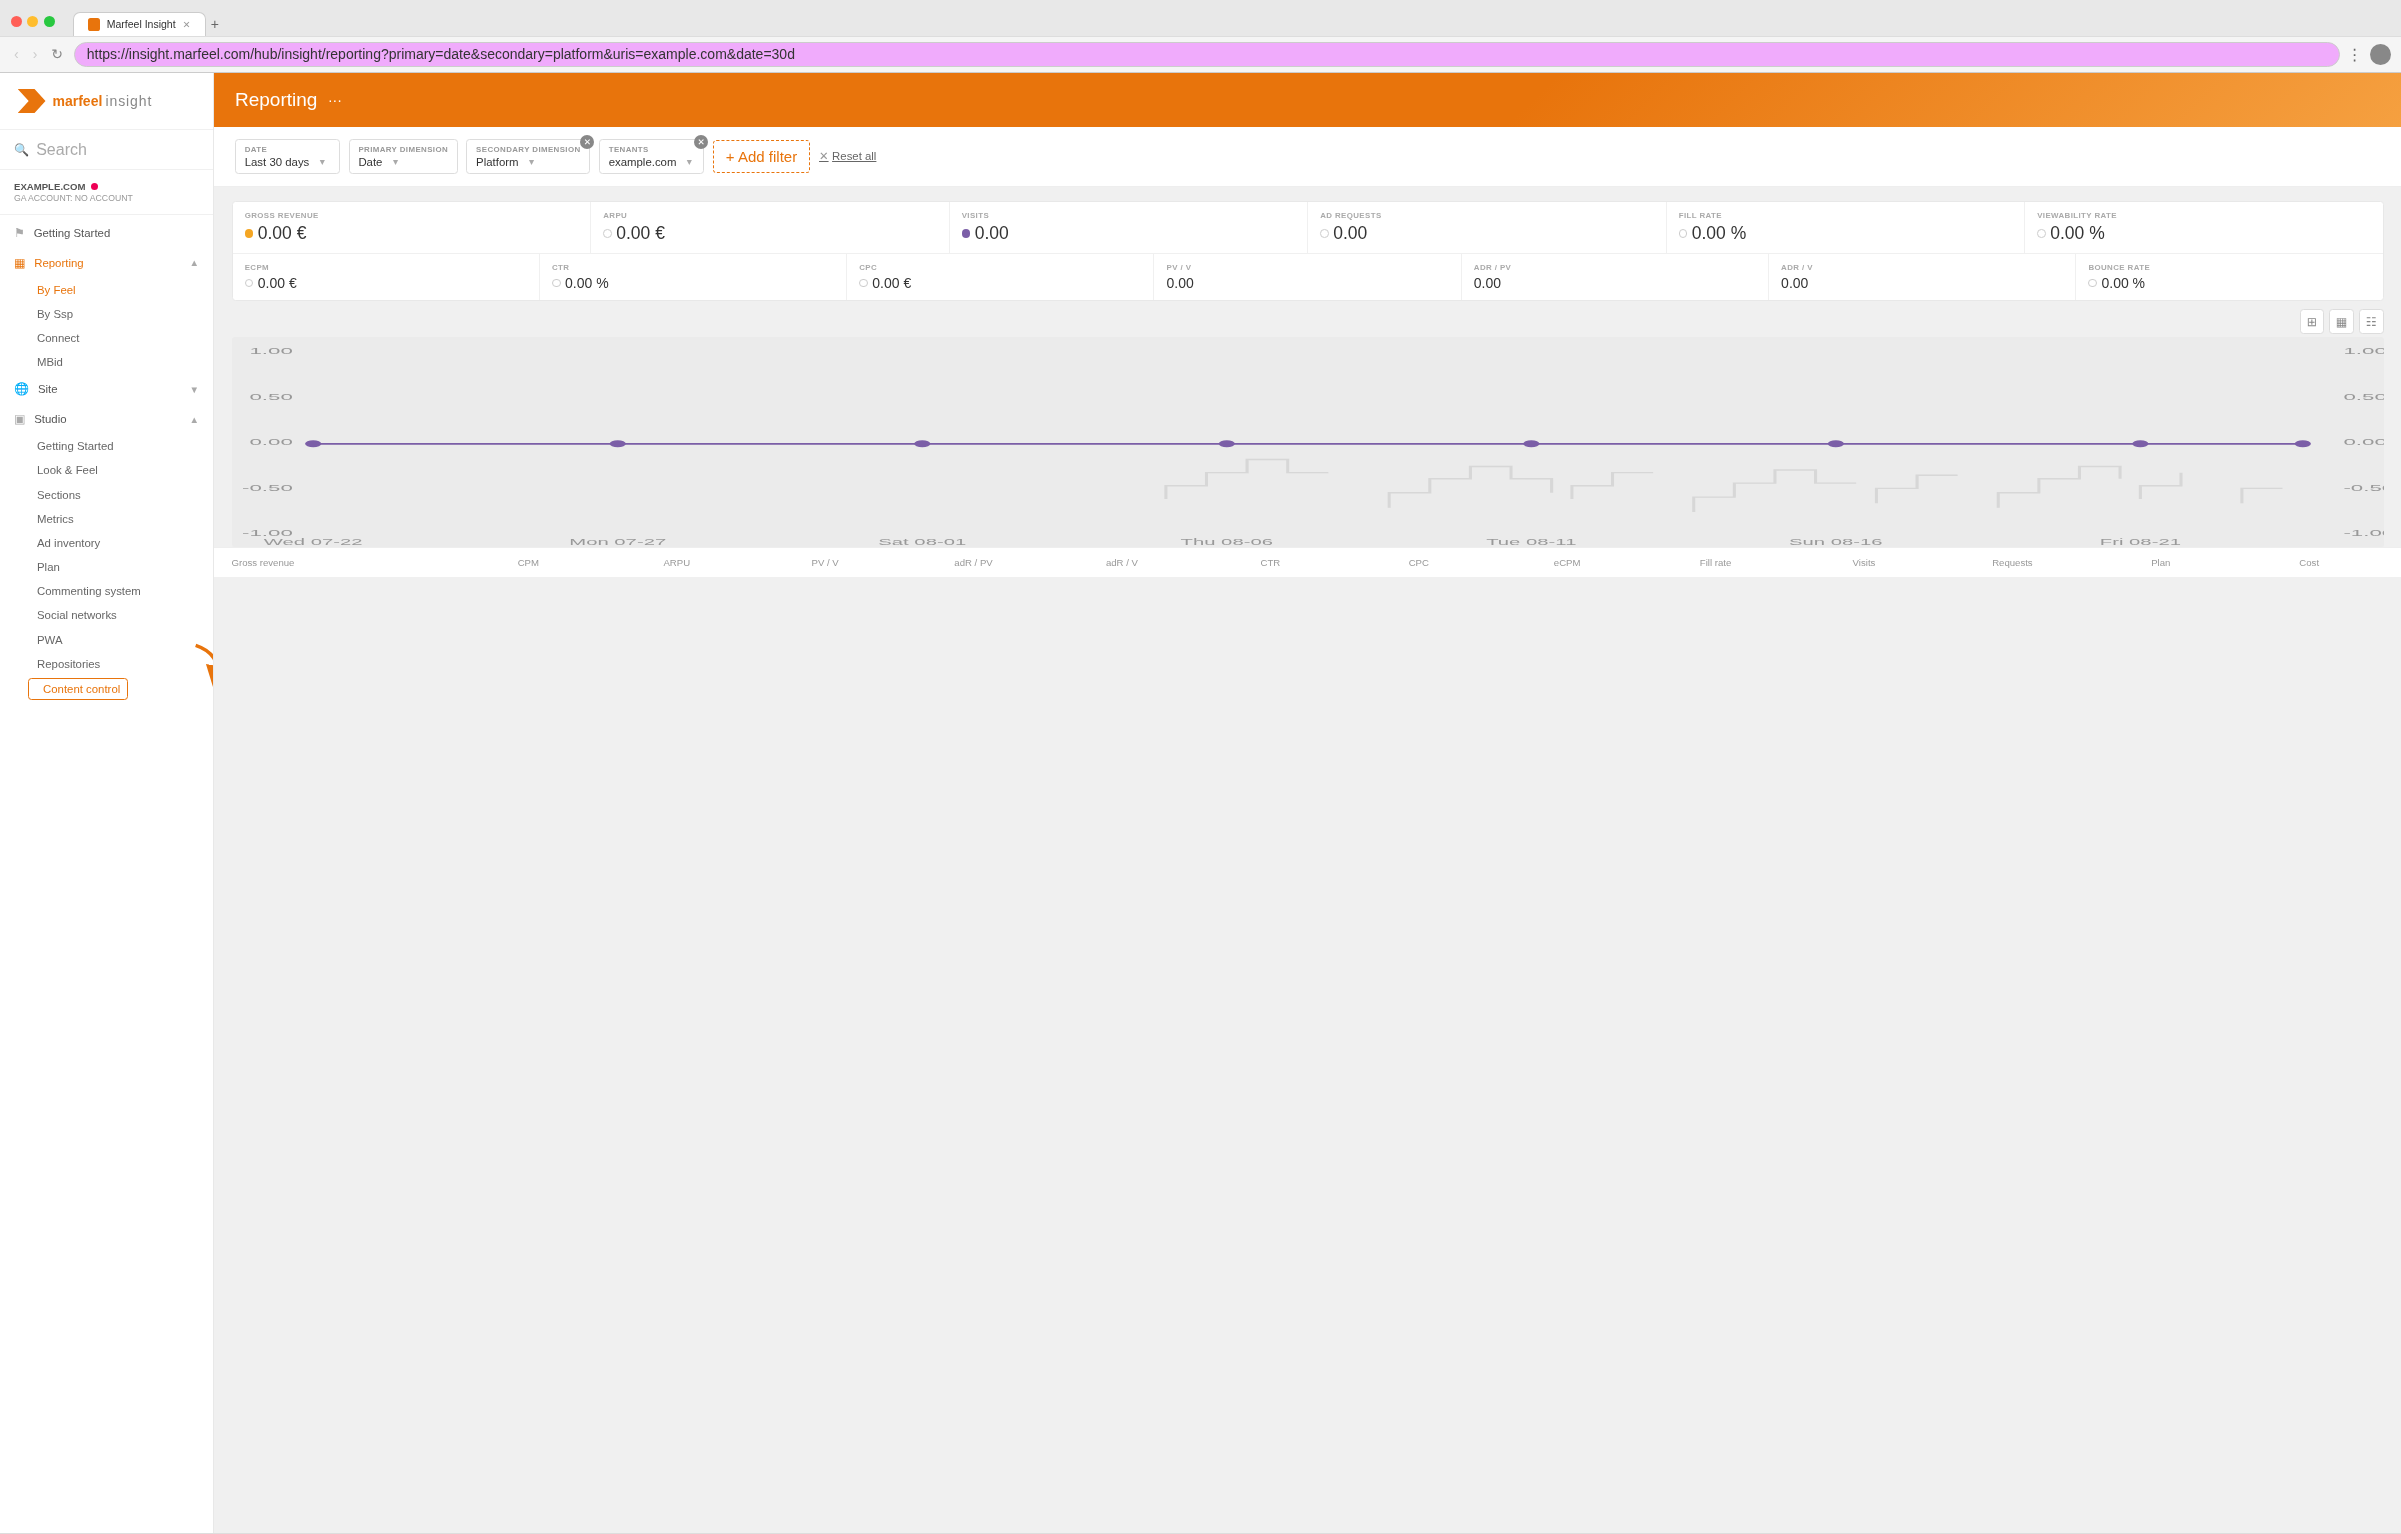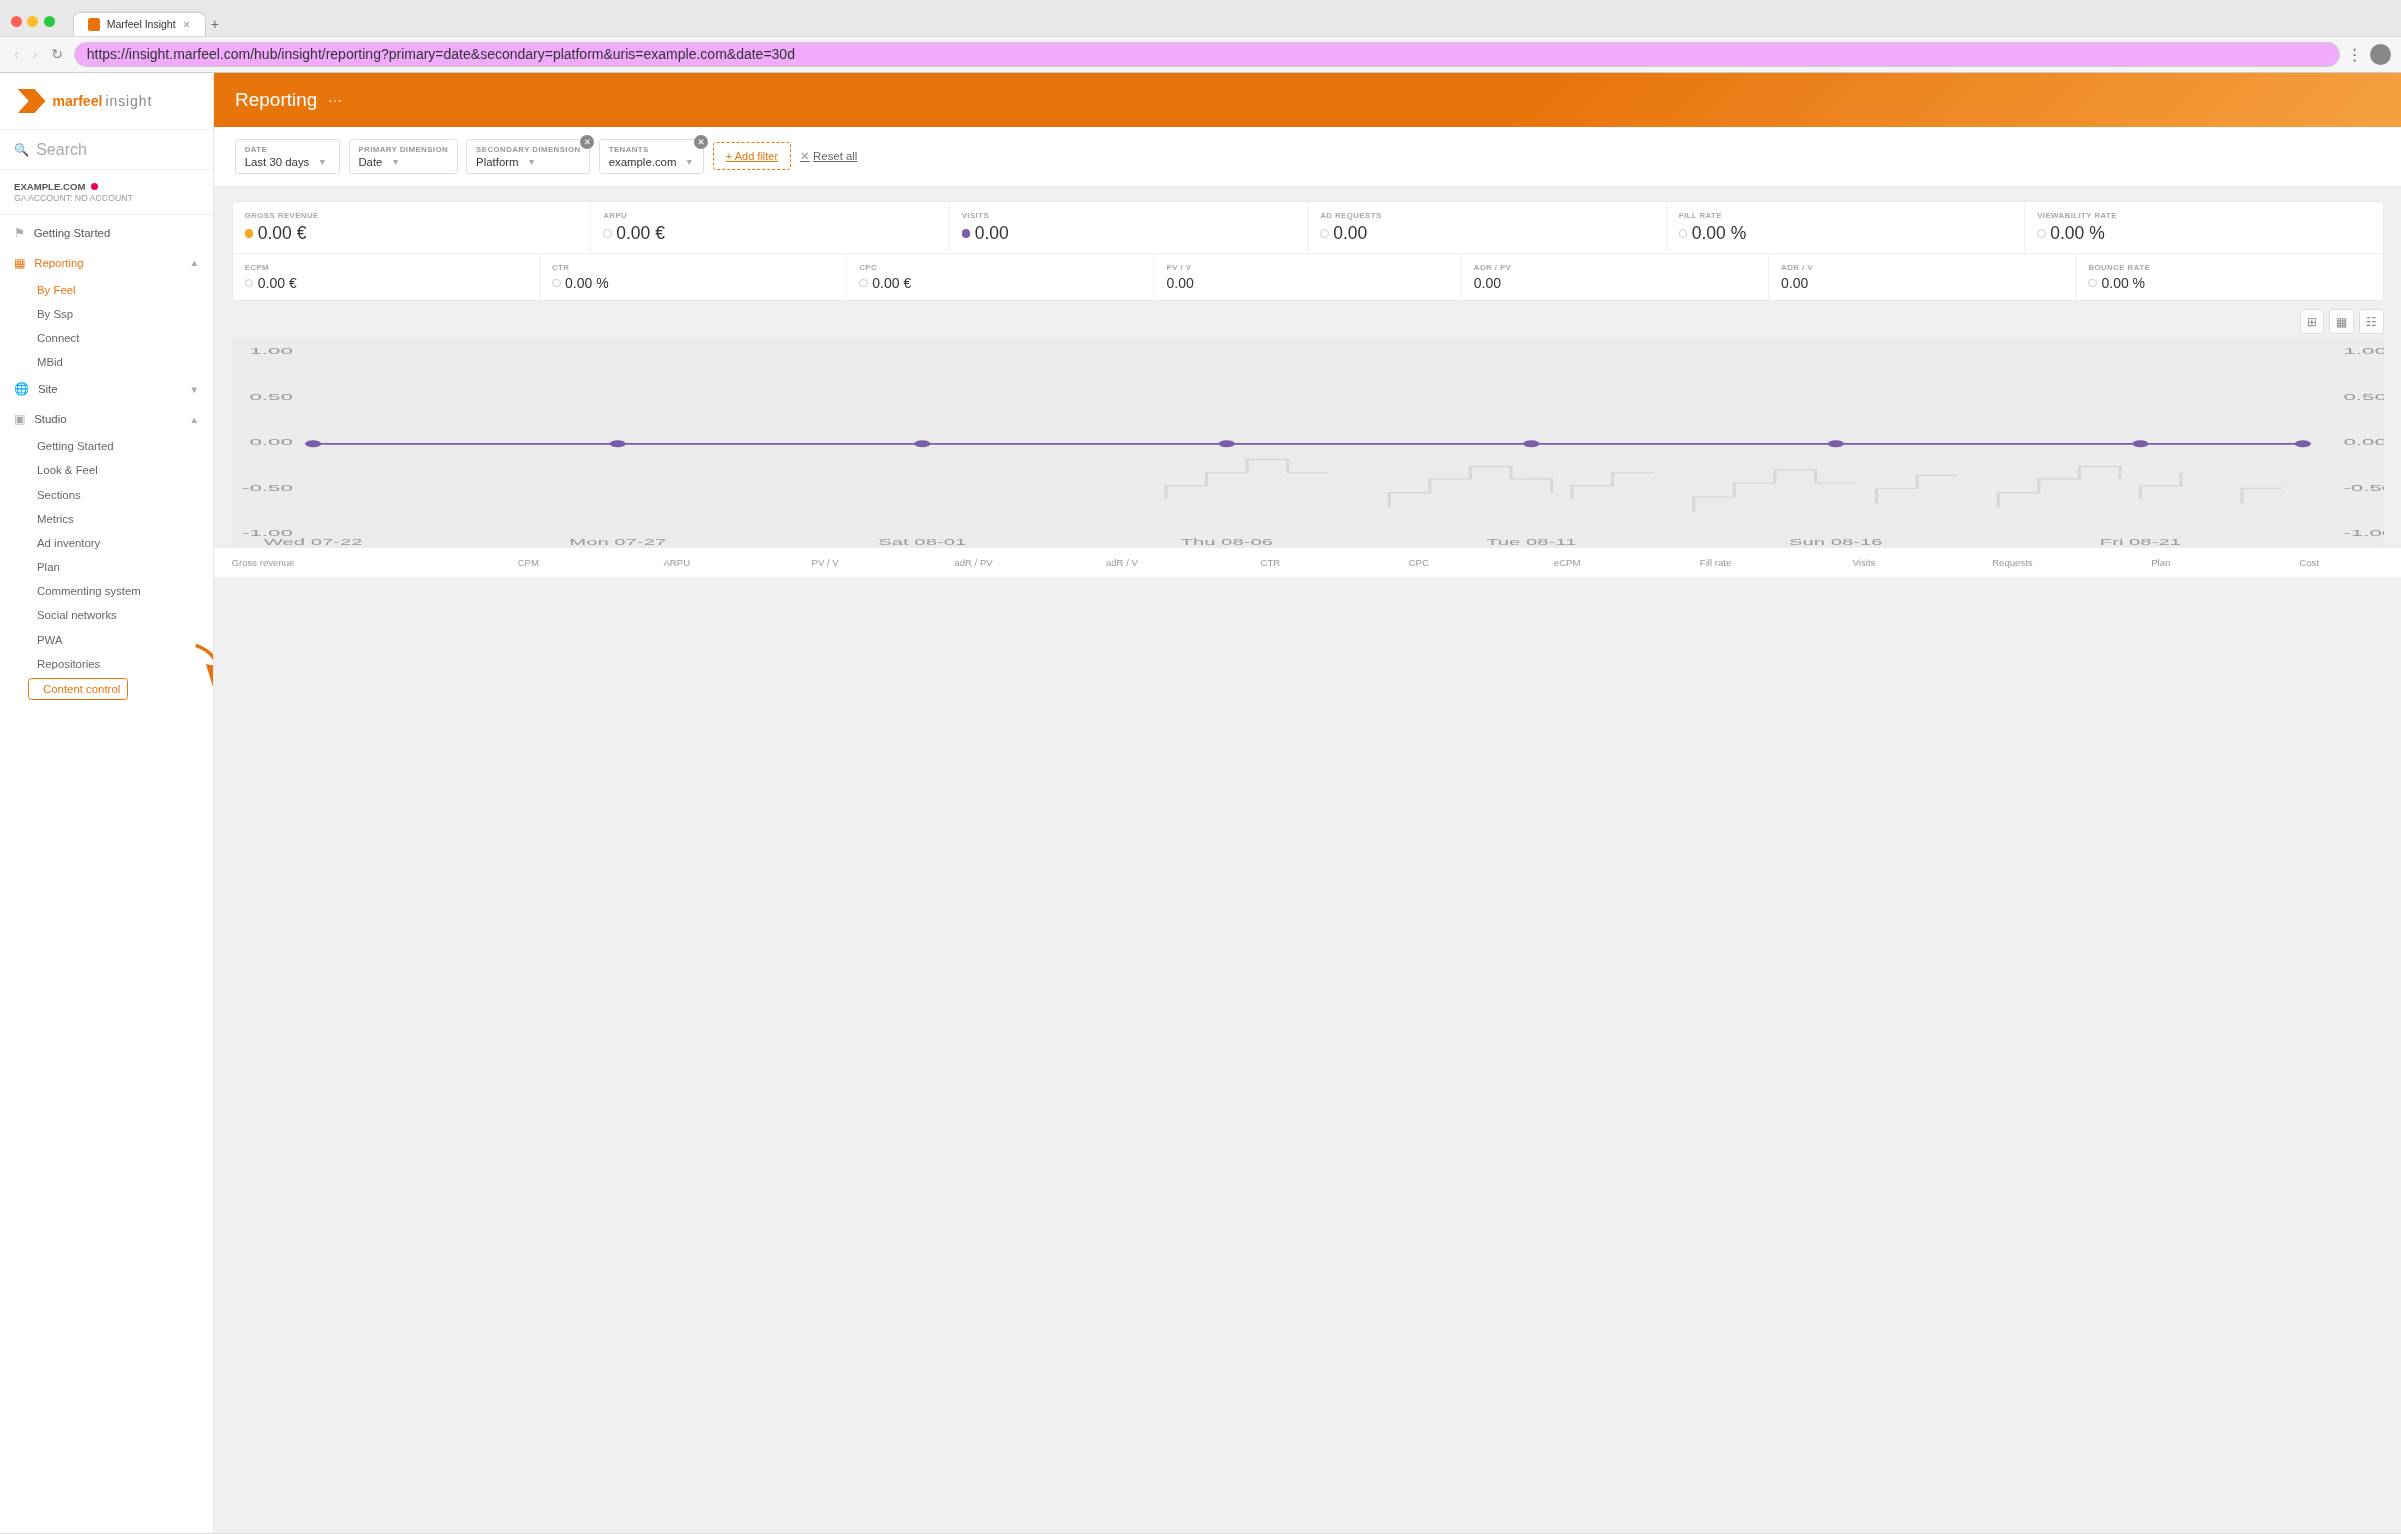--- a/index.html
+++ b/index.html
@@ -58,21 +58,21 @@
     .page-title { color: white; font-size: 19px; font-weight: 500; }
     .header-menu { color: white; font-size: 14px; cursor: pointer; }
 
     
     .filter-bar { background: white; padding: 12.2px 21px; display: flex; align-items: center; gap: 8.7px; border-bottom: 0.9px solid #eee; flex-wrap: wrap; }
     .filter-group { display: flex; flex-direction: column; border: 0.9px solid #ddd; border-radius: 3.5px; padding: 5.2px 8.7px; min-width: 105px; position: relative; }
     .filter-label { font-size: 7.9px; color: #999; font-weight: 600; text-transform: uppercase; letter-spacing: 0.4px; }
     .filter-value { display: flex; align-items: center; gap: 5.2px; font-size: 11.4px; color: #333; margin-top: 1.7px; }
     .filter-chevron { color: #aaa; font-size: 8.7px; margin-left: 3.5px; }
     .filter-close { position: absolute; top: -5.2px; right: -5.2px; width: 14px; height: 14px; background: #888; border-radius: 50%; color: white; font-size: 8.7px; display: flex; align-items: center; justify-content: center; cursor: pointer; }
-    .add-filter-btn { border: 0.9px dashed #e8740c; border-radius: 3.5px; padding: 7px 12.2px; color: #e8740c; font-size: 11px; cursor: pointer; white-space: nowrap; text-decoration: underline; }
+    .add-filter-btn { border: 0.9px dashed #e8740c; border-radius: 3.5px; padding: 7px 12.2px; color: #e8740c; font-size: 15px; cursor: pointer; white-space: nowrap; }
     .reset-btn { display: flex; align-items: center; gap: 3.5px; color: #666; font-size: 11.4px; cursor: pointer; text-decoration: underline; }
 
     
     .metrics-section { background: white; margin: 14px 17.5px 0; border: 0.9px solid #e8e8e8; border-radius: 3.5px; }
     .metrics-row { display: flex; border-bottom: 0.9px solid #f0f0f0; }
     .metrics-row:last-child { border-bottom: none; }
     .metric-cell { flex: 1; padding: 8.7px 12.2px; border-right: 0.9px solid #f0f0f0; }
     .metric-cell:last-child { border-right: none; }
     .metric-label { font-size: 7.9px; color: #aaa; font-weight: 600; text-transform: uppercase; letter-spacing: 0.4px; margin-bottom: 3.5px; }
     .metric-value { font-size: 17.5px; color: #333; display: flex; align-items: center; gap: 4.4px; }

